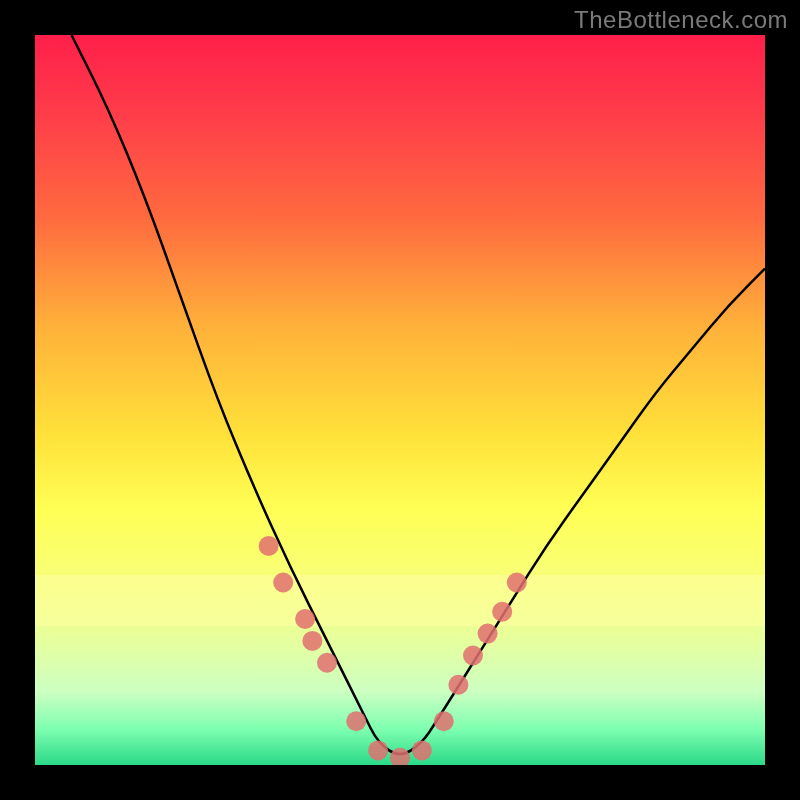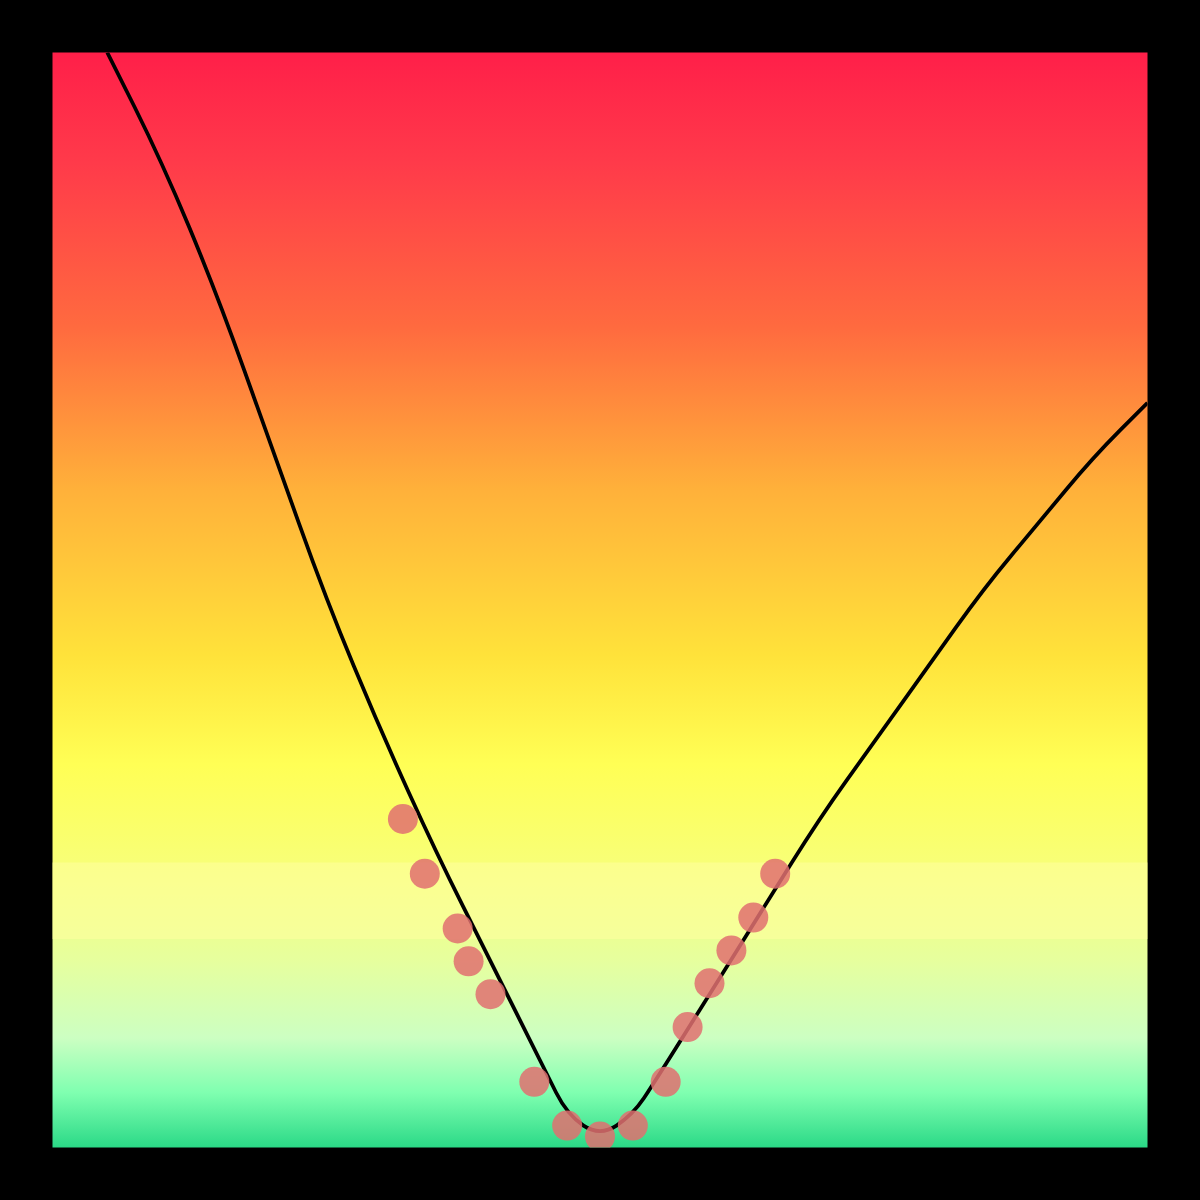--- a/index.html
+++ b/index.html
@@ -61,20 +61,21 @@
     top: 0;
     width: 730px;
     height: 730px;
   }
 </style>
 </head>
 <body>
 
 <div class="frame">
 
+  <div class="attribution">TheBottleneck.com</div>
 
   <div class="plot">
     <div class="yellow-band"></div>
 
     <svg class="curve" viewBox="0 0 730 730" preserveAspectRatio="none">
       <path d="M 36.5 0.0 Q 36.5 0.0 54.8 36.5 Q 73.0 73.0 91.3 116.8 Q 109.5 160.6 127.8 211.7 Q 146.0 262.8 164.3 313.9 Q 182.5 365.0 200.8 408.8 Q 219.0 452.6 237.3 492.8 Q 255.5 532.9 273.8 569.4 Q 292.0 605.9 310.3 642.4 Q 328.5 678.9 335.8 693.5 Q 343.1 708.1 354.0 715.4 Q 365.0 722.7 376.0 715.4 Q 386.9 708.1 394.2 697.2 Q 401.5 686.2 419.8 657.0 Q 438.0 627.8 456.3 598.6 Q 474.5 569.4 492.8 540.2 Q 511.0 511.0 529.3 485.4 Q 547.5 459.9 565.8 434.4 Q 584.0 408.8 602.3 383.3 Q 620.5 357.7 638.8 335.8 Q 657.0 313.9 675.3 292.0 Q 693.5 270.1 711.8 251.8 L 730.0 233.6" id="curvePath" fill="none" stroke="#000" stroke-width="2.5"></path>
       <g id="markerGroup">
           <circle cx="233.6" cy="511.0" r="10" fill="#e07070" fill-opacity="0.85"></circle>
           <circle cx="248.2" cy="547.5" r="10" fill="#e07070" fill-opacity="0.85"></circle>
           <circle cx="270.1" cy="584.0" r="10" fill="#e07070" fill-opacity="0.85"></circle>

